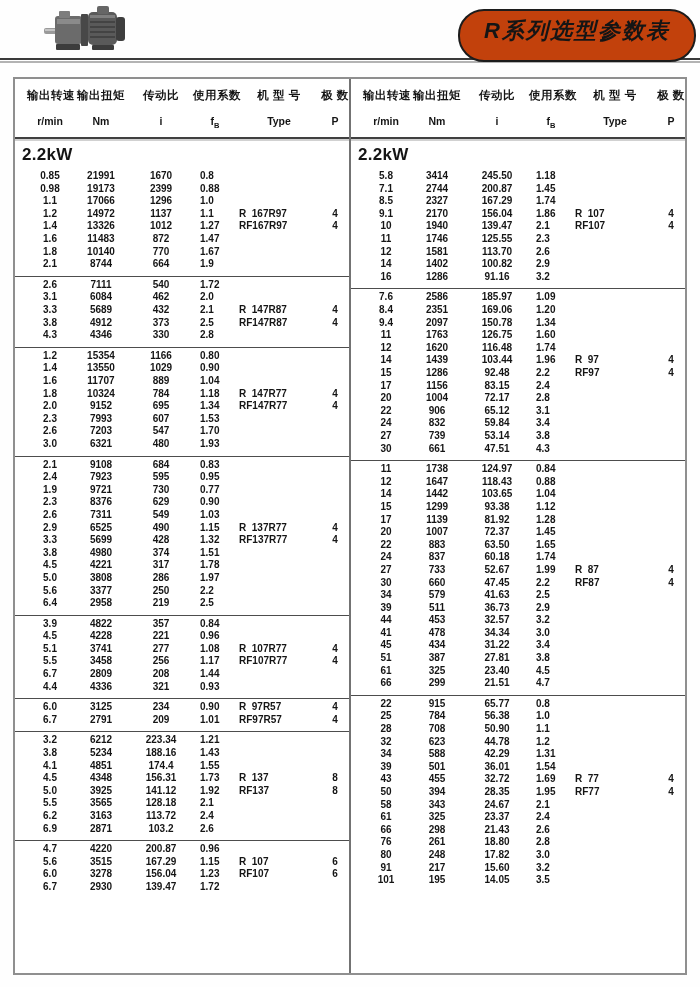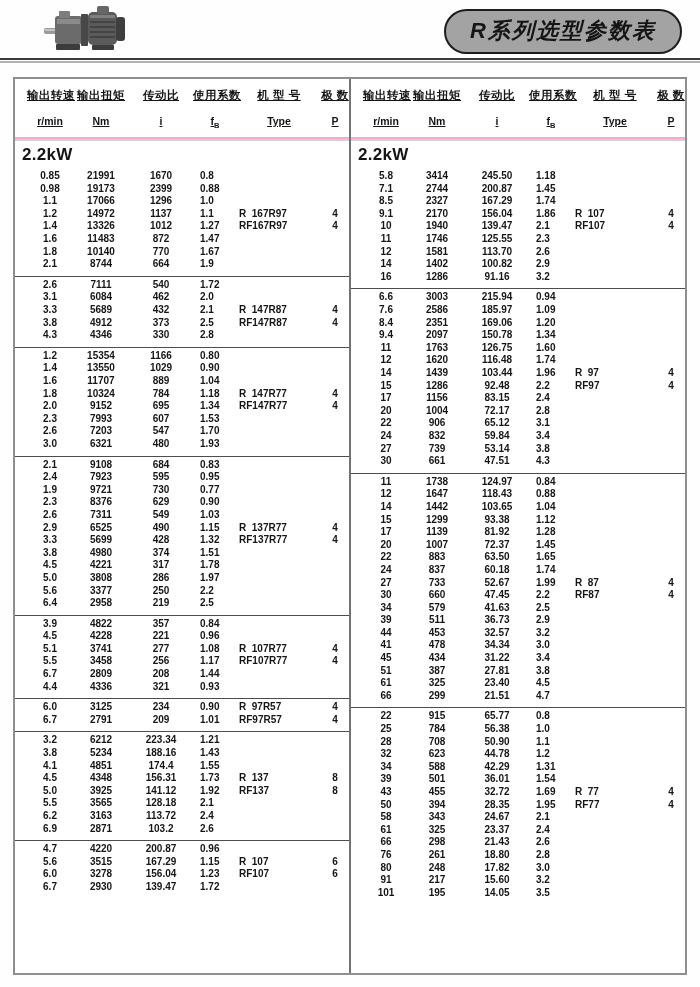--- a/index.html
+++ b/index.html
@@ -7,43 +7,42 @@
     width:700px;height:987px;background:#ffffff;
     font-family:"Liberation Sans","DejaVu Sans",sans-serif;
     font-weight:700;color:#151515;overflow:hidden;
   }
   .page{position:relative;width:700px;height:987px;background:#fefefe;}
 
   
   .hdr{position:relative;height:58px;}
   .logo{position:absolute;left:42px;top:3px;}
   .title-box{
-    position:absolute;right:18px;top:9px;
-    padding:5px 24px 6px;border:2.5px solid #1c1c1c;border-radius:26px;
-    background:#a3a3a3;
+    position:absolute;right:4px;top:9px;
+    padding:5px 24px 14px;border:2.5px solid #1c1c1c;border-radius:26px;
+    background:#c2410c;
   }
   .title-box .t{font-style:italic;font-size:22px;letter-spacing:2px;white-space:nowrap;}
   .hdr-rule{
     height:5px;margin-top:0;
     background:linear-gradient(to bottom,#3a3a3a 0,#3a3a3a 2px,#ffffff 2px,#ffffff 3px,#b3b3b3 3px,#b3b3b3 5px);
   }
 
   
   .frame{
     box-sizing:border-box;margin:14px 13px 0 13px;height:898px;
     border:2px solid #8f8f8f;background:#fff;display:flex;
   }
   .group{flex:1;min-width:0;box-sizing:border-box;}
   .group-right{border-left:2px solid #737373;}
 
   .thead{
     display:grid;grid-template-columns:46px 56px 64px 44px 84px 28px;
-    padding:9px 0 7px 12px;border-bottom:2px solid #f9a8d4;
+    padding:9px 0 7px 12px;border-bottom:2px solid #404040;
     box-shadow:0 2px 0 rgba(0,0,0,0.18);
-    text-decoration:underline;
   }
   .thead .hc{text-align:center;white-space:nowrap;}
   .thead .cn{font-size:11.5px;letter-spacing:0.5px;}
   .thead .unit{font-size:10.5px;margin-top:12px;}
   .thead .unit sub{font-size:7.5px;}
 
   .power{font-size:17px;padding:6px 0 3px 7px;letter-spacing:0.3px;}
 
   .block{padding:2px 0 5px;border-bottom:1.5px solid #4d4d4d;}
   .block:last-child{border-bottom:none;}
@@ -658,28 +657,20 @@
               <span class="c c0">16</span>
               <span class="c c1">1286</span>
               <span class="c c2">91.16</span>
               <span class="c c3">3.2</span>
               <span class="c c4"></span>
               <span class="c c5"></span>
             </div>
           </div>
           <div class="block">
             <div class="row">
-              <span class="c c0">6.6</span>
-              <span class="c c1">3003</span>
-              <span class="c c2">215.94</span>
-              <span class="c c3">0.94</span>
-              <span class="c c4"></span>
-              <span class="c c5"></span>
-            </div>
-            <div class="row">
               <span class="c c0">7.6</span>
               <span class="c c1">2586</span>
               <span class="c c2">185.97</span>
               <span class="c c3">1.09</span>
               <span class="c c4"></span>
               <span class="c c5"></span>
             </div>
             <div class="row">
               <span class="c c0">8.4</span>
               <span class="c c1">2351</span>

